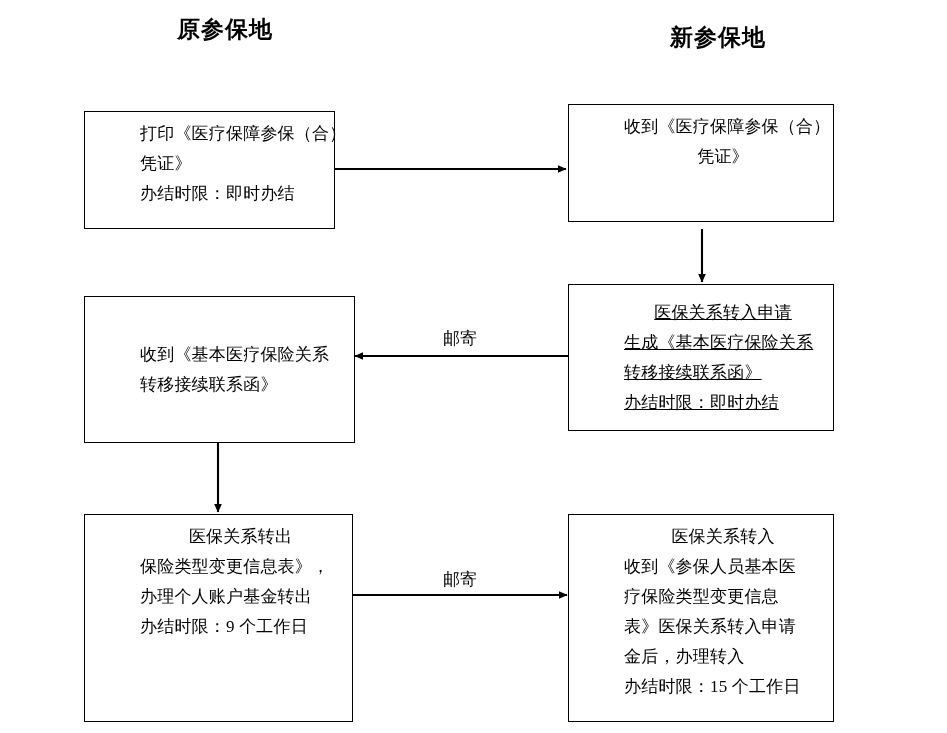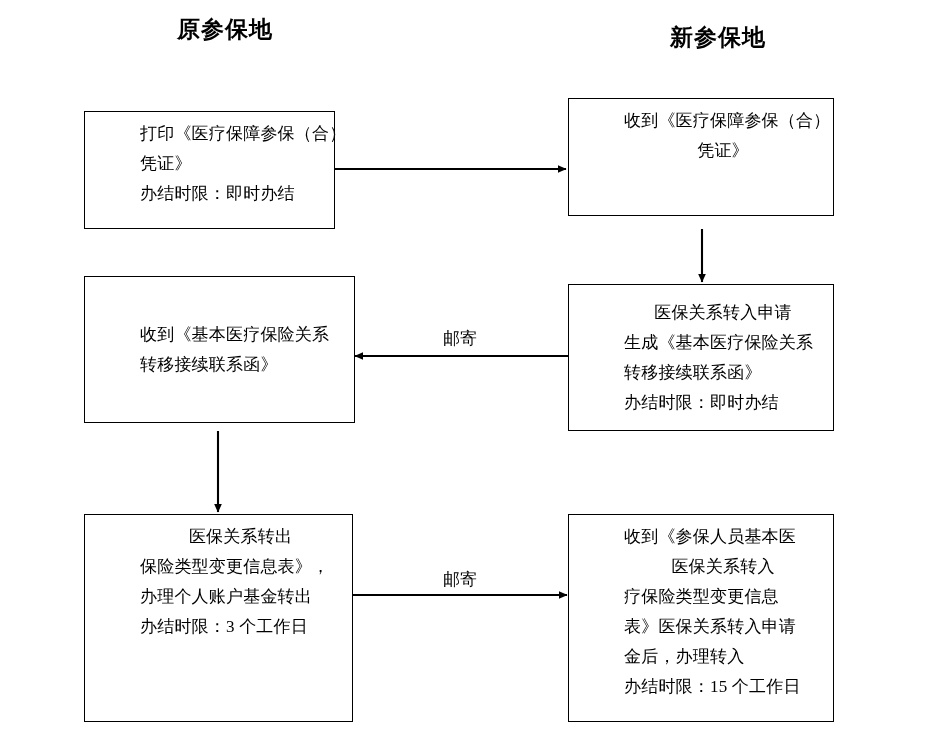--- a/index.html
+++ b/index.html
@@ -98,56 +98,56 @@
   </svg>
 
   <div class="node align-left v-top" style="left:84px; top:111px; width:251px; height:118px;">
     <div class="body">
       <div class="line">打印《医疗保障参保（合）</div>
       <div class="line">凭证》</div>
       <div class="line">办结时限：即时办结</div>
     </div>
   </div>
 
-  <div class="node align-center v-top" style="left:568px; top:98px; width:266px; height:118px;">
+  <div class="node align-center v-top" style="left:568px; top:104px; width:266px; height:118px;">
     <div class="body">
       <div class="line">收到《医疗保障参保（合）</div>
       <div class="line">凭证》</div>
     </div>
   </div>
 
-  <div class="node align-left v-mid" style="left:568px; top:284px; width:266px; height:147px;">
+  <div class="node align-left v-mid" style="left:568px; top:284px; width:266px; height:147px;text-decoration:underline;">
     <div class="body">
       <div class="line center">医保关系转入申请</div>
       <div class="line">生成《基本医疗保险关系</div>
       <div class="line">转移接续联系函》</div>
       <div class="line">办结时限：即时办结</div>
     </div>
   </div>
 
-  <div class="node align-left v-mid" style="left:84px; top:276px; width:271px; height:147px;">
+  <div class="node align-left v-mid" style="left:84px; top:296px; width:271px; height:147px;">
     <div class="body">
       <div class="line">收到《基本医疗保险关系</div>
       <div class="line">转移接续联系函》</div>
     </div>
   </div>
 
   <div class="node align-left v-top" style="left:84px; top:514px; width:269px; height:208px;">
     <div class="body">
       <div class="line center">医保关系转出</div>
       <div class="line">保险类型变更信息表》，</div>
       <div class="line">办理个人账户基金转出</div>
-      <div class="line">办结时限：3 个工作日</div>
+      <div class="line">办结时限：9 个工作日</div>
     </div>
   </div>
 
   <div class="node align-left v-top" style="left:568px; top:514px; width:266px; height:208px;">
     <div class="body">
+      <div class="line center">医保关系转入</div>
       <div class="line">收到《参保人员基本医</div>
-      <div class="line center">医保关系转入</div>
       <div class="line">疗保险类型变更信息</div>
       <div class="line">表》医保关系转入申请</div>
       <div class="line">金后，办理转入</div>
       <div class="line">办结时限：15 个工作日</div>
     </div>
   </div>
 
   <div class="edge-label" style="left:410px; top:328px; width:100px;">邮寄</div>
 
   <div class="edge-label" style="left:410px; top:569px; width:100px;">邮寄</div>

